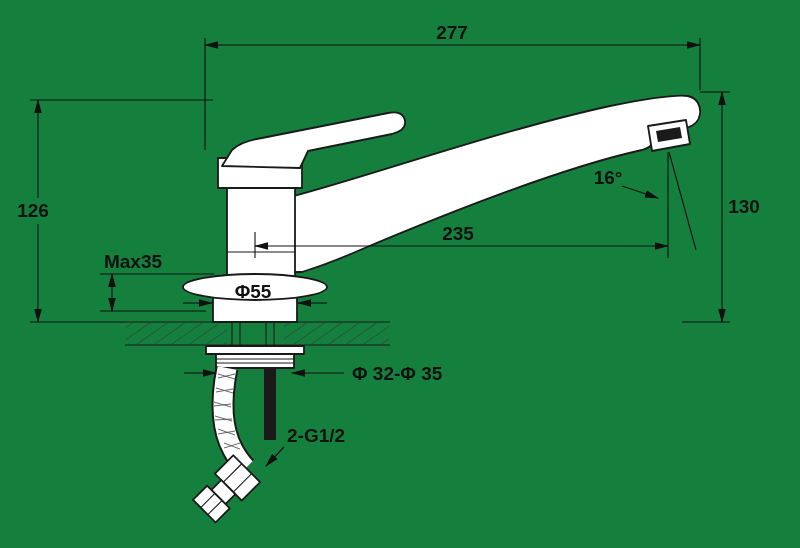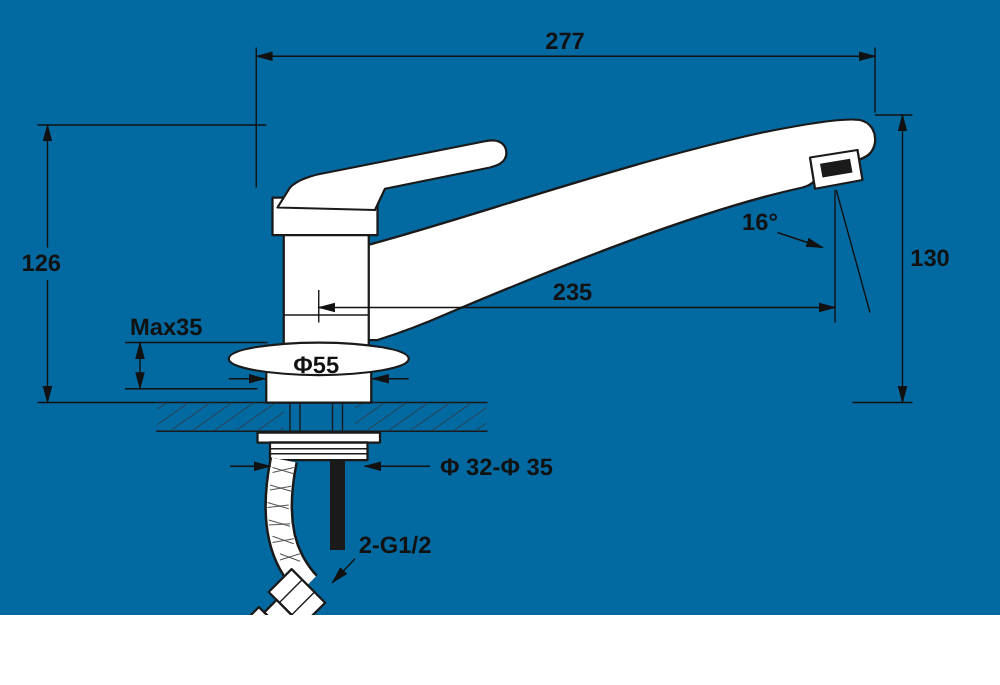--- a/index.html
+++ b/index.html
@@ -1,16 +1,16 @@
 <!DOCTYPE html>
 <html><head>
 <meta charset="utf-8">
 <style>
   html,body{margin:0;padding:0;background:#ffffff;}
-  .canvas{width:800px;height:492px;position:relative;background:#0369a1;overflow:hidden;}
+  .canvas{width:800px;height:548px;position:relative;background:#15803d;overflow:hidden;}
   svg{display:block;}
   .ol{fill:#fff;stroke:#1a1a1a;stroke-width:1.8;stroke-linejoin:round;}
   .thin{stroke:#1a1a1a;stroke-width:1.1;fill:none;}
   .dim{stroke:#111;stroke-width:1.1;fill:none;}
   .hoseOuter{stroke:#1a1a1a;stroke-width:23;fill:none;stroke-linecap:butt;}
   .hoseInner{stroke:#ffffff;stroke-width:19;fill:none;stroke-linecap:butt;}
   .bt{stroke:#555;stroke-width:0.9;}
   .dark{fill:#1a1a1a;stroke:none;}
   text{font-family:"Liberation Sans",sans-serif;font-size:19px;font-weight:600;fill:#111;}
 </style>

